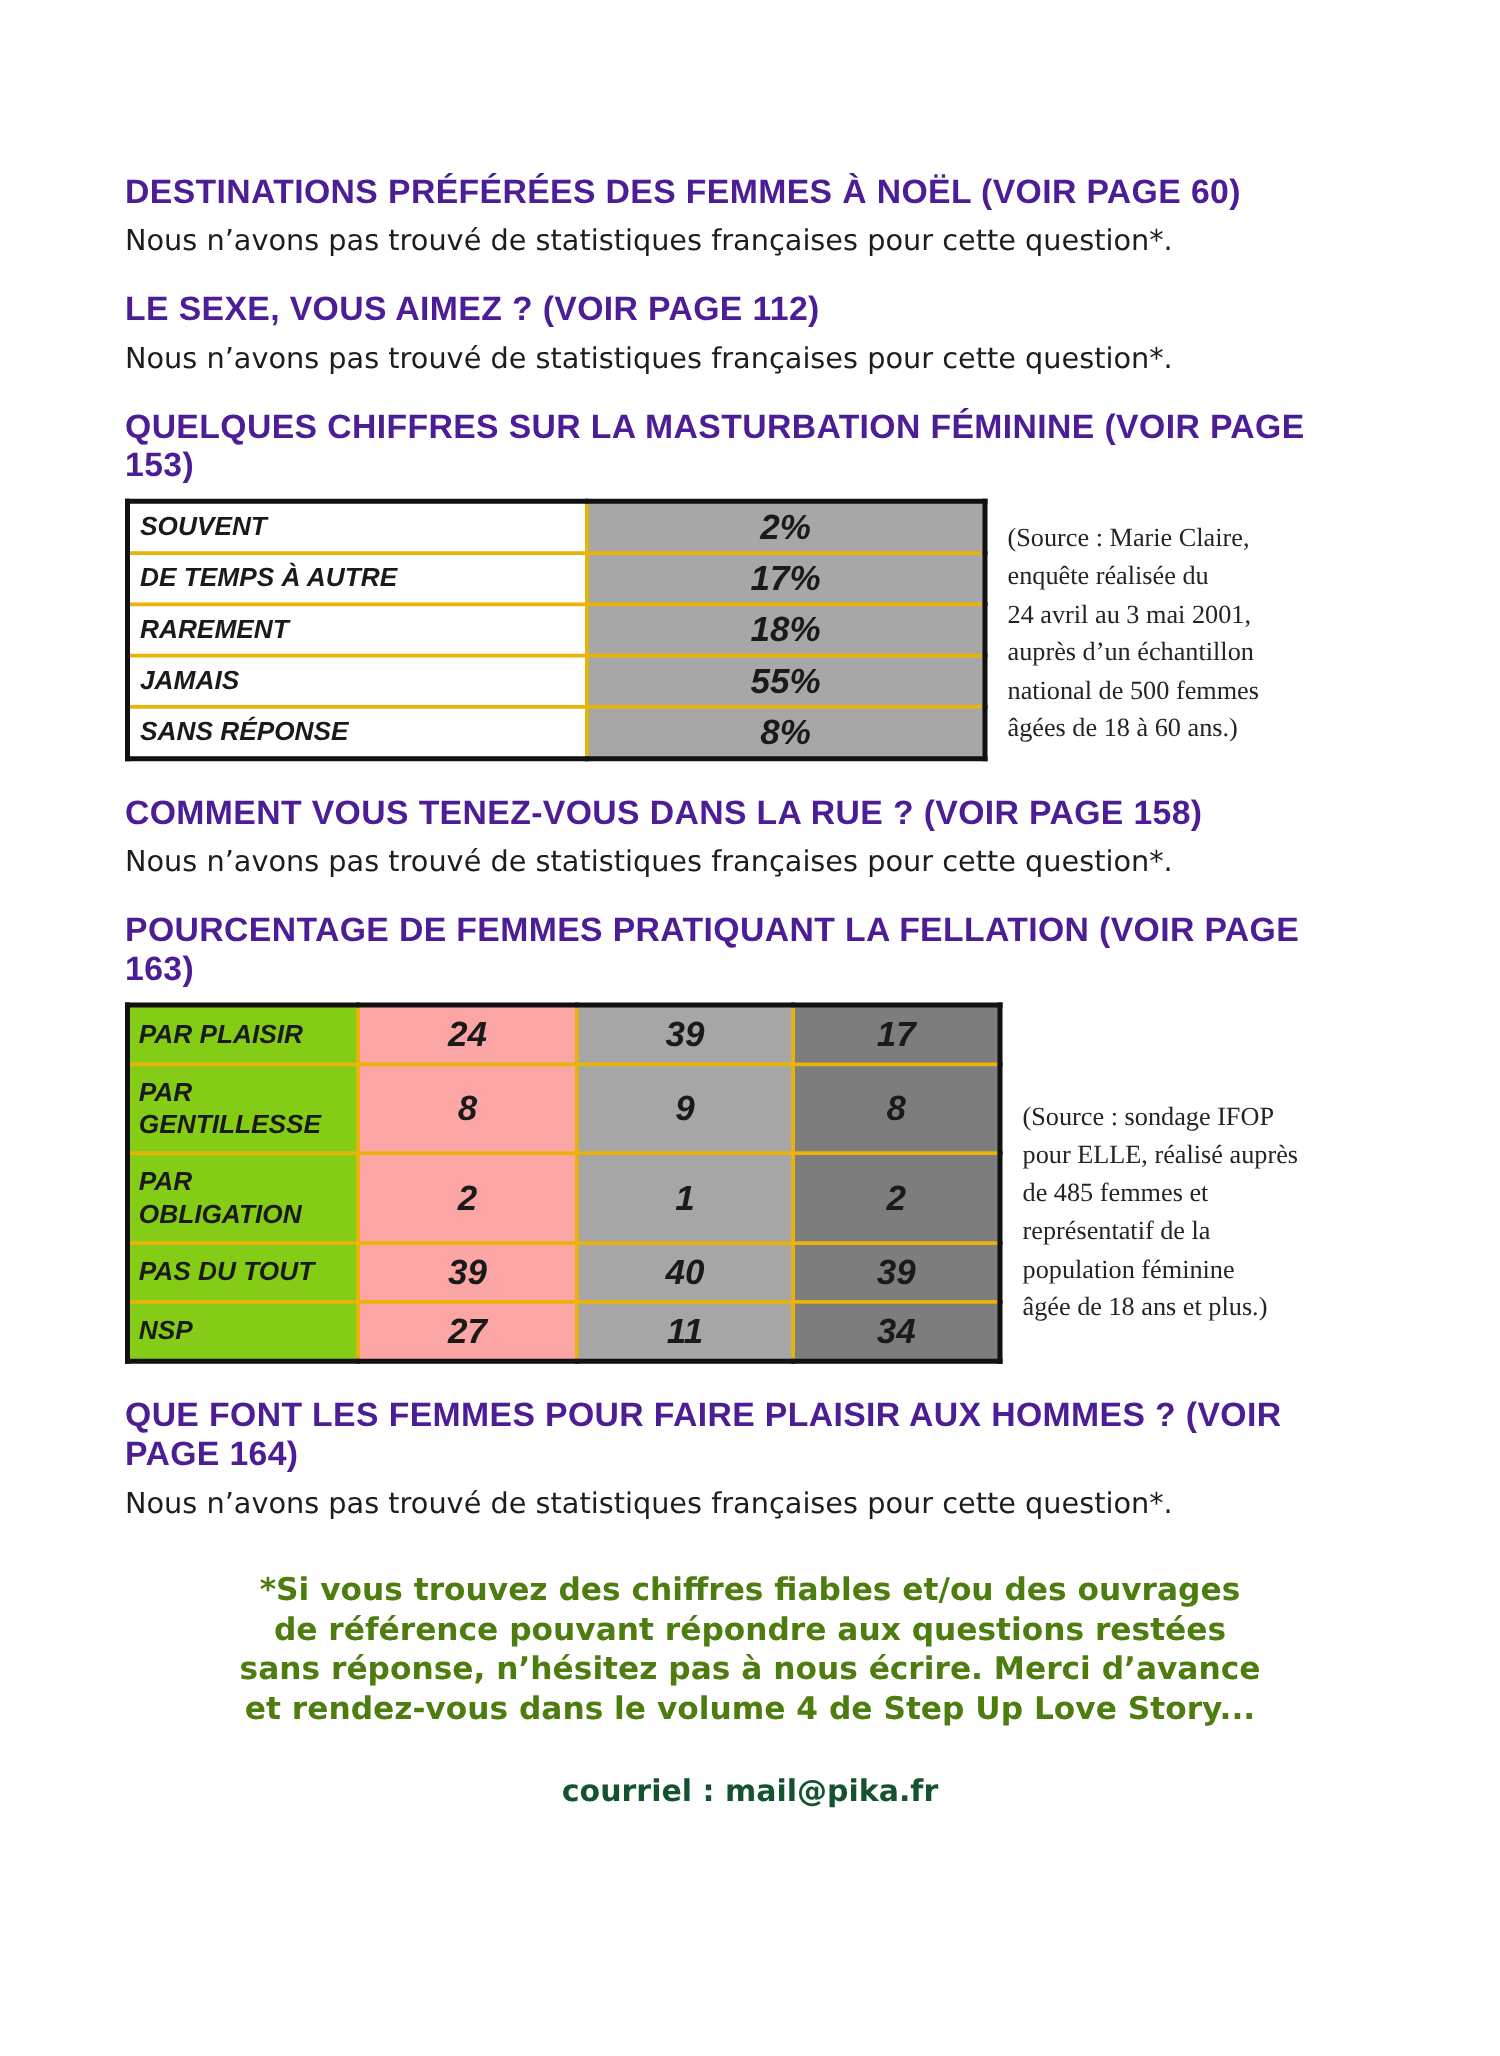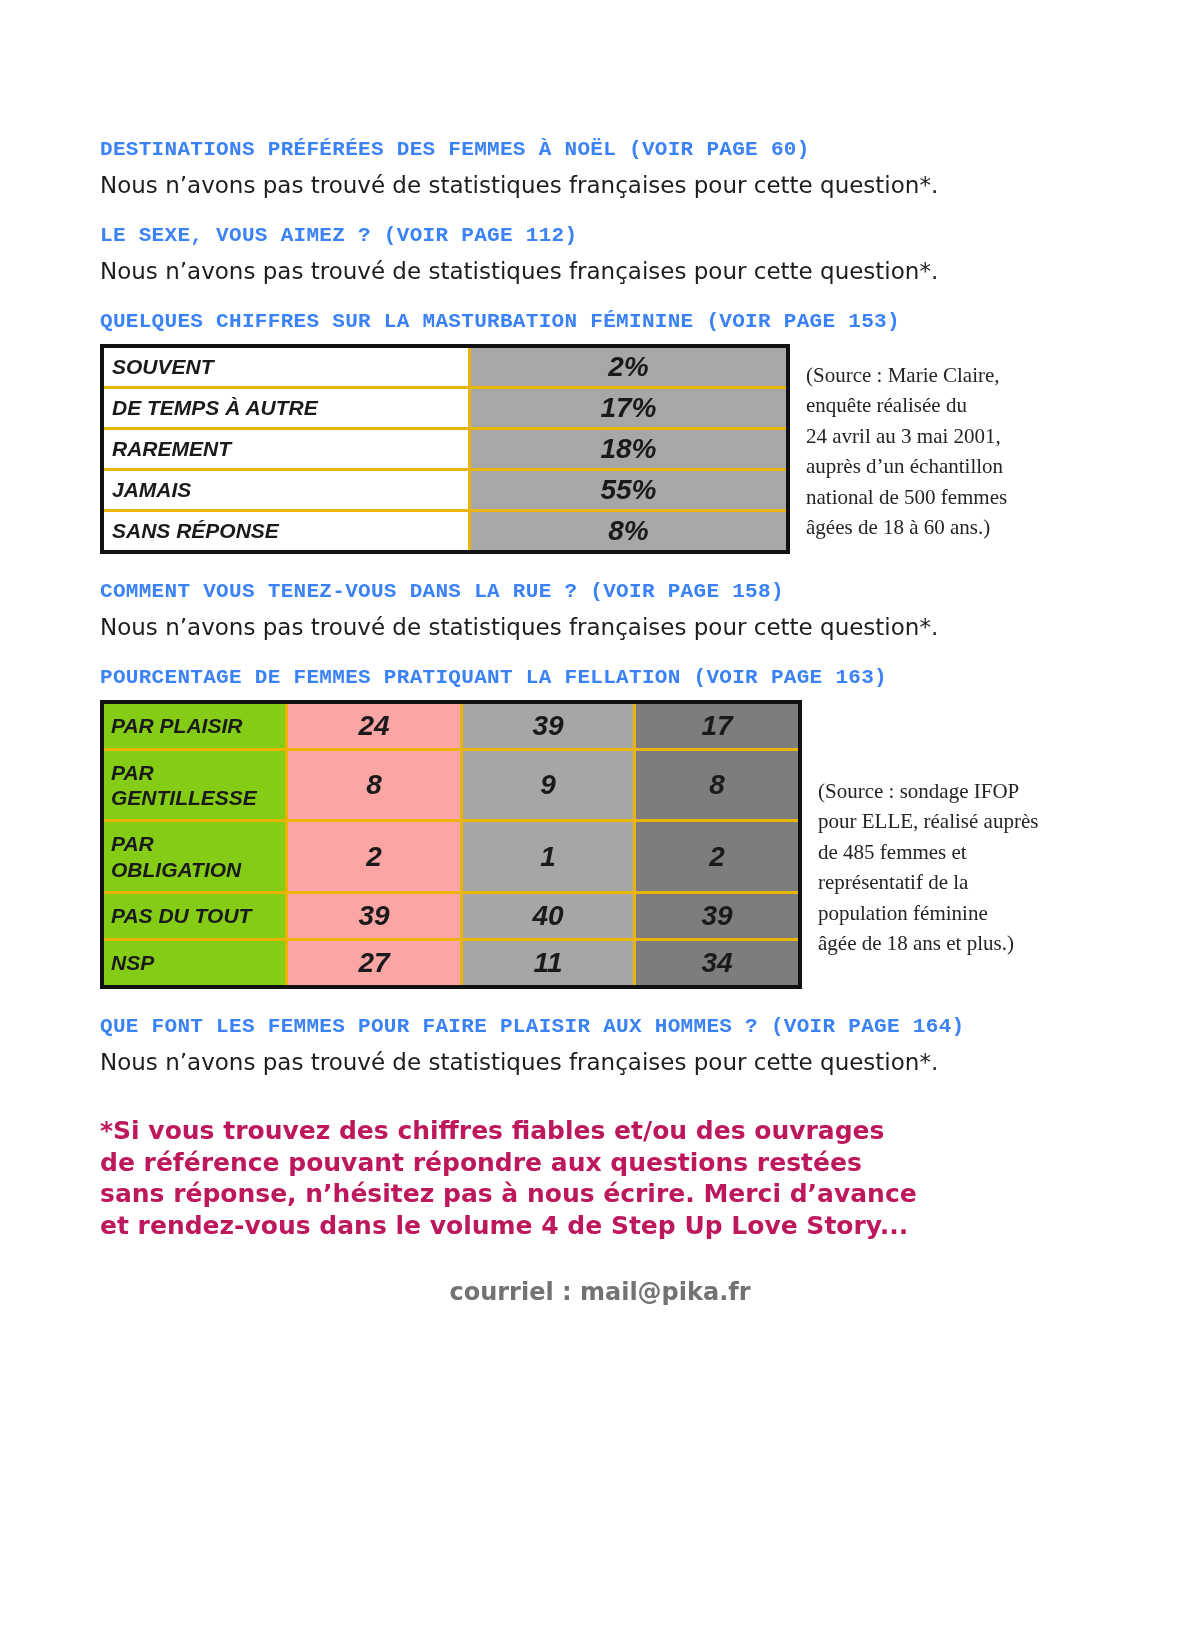--- a/index.html
+++ b/index.html
@@ -9,25 +9,25 @@
     height: 1645px;
     background: #ffffff;
     overflow: hidden;
     font-family: "Liberation Sans", sans-serif;
     color: #1a1a1a;
   }
   .content { padding: 138px 100px 0 100px; }
 
   .section { margin-bottom: 26px; }
   .heading {
-    font-family: Liberation Mono, monospace;
+    font-family: Liberation Sans, sans-serif;
     font-weight: 700;
-    font-size: 21px;
+    font-size: 27px;
     letter-spacing: 0.3px;
-    color: #3b82f6;
+    color: #4c1d95;
     margin: 0 0 11px 0;
   }
   .nostats {
     font-family: "DejaVu Sans", sans-serif;
     font-size: 23px;
     color: #1d1d1d;
     margin: 0;
   }
 
   .table-block { display: flex; align-items: flex-start; gap: 16px; margin-bottom: 26px; }
@@ -68,33 +68,34 @@
   .source {
     width: 224px; flex: 0 0 auto;
     font-family: Liberation Serif, serif;
     font-size: 21px; line-height: 1.45; color: #242424;
   }
   .source.src1 { padding-top: 16px; }
   .source.src2 { padding-top: 76px; }
 
   .footnote {
     margin-top: 40px;
+    text-align: center;
     font-family: "DejaVu Sans", sans-serif;
     font-weight: 700;
     font-size: 25px;
     line-height: 1.27;
-    color: #be185d;
+    color: #4d7c0f;
   }
   .email {
     margin-top: 36px;
     text-align: center;
     font-family: "DejaVu Sans", sans-serif;
     font-weight: 700;
     font-size: 24px;
-    color: #737373;
+    color: #14532d;
   }
 </style>
 </head>
 <body>
 
 <div class="page">
   <div class="content">
 
     <div class="section">
       <div class="heading">DESTINATIONS PRÉFÉRÉES DES FEMMES À NOËL (VOIR PAGE 60)</div>

